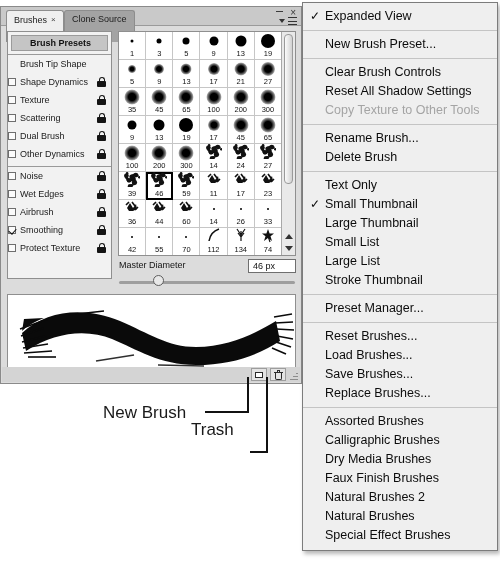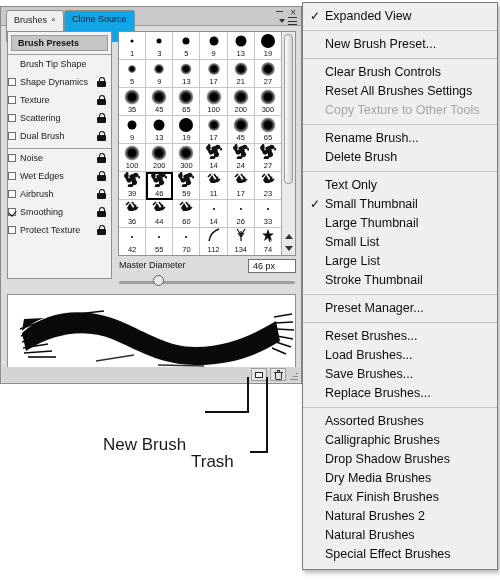--- a/index.html
+++ b/index.html
@@ -46,21 +46,21 @@
     border-radius: 3px 3px 0 0;
     font-size: 9px;
     color: #1c1c1c;
     padding: 2px 7px 0 7px;
     box-sizing: border-box;
     white-space: nowrap;
     line-height: 13px;
   }
   .tab.active { background: #efefef; }
   #tab-brushes { left: 5px; }
-  #tab-clone { left: 63px; background: #0ea5e9; }
+  #tab-clone { left: 63px; background: #a3a3a3; }
   .tab-close {
     display: inline-block;
     margin-left: 4px;
     font-size: 8px;
     color: #444;
     vertical-align: 1px;
   }
 
   
   .wincontrols {
@@ -107,21 +107,21 @@
     position: relative;
     margin: 3px 3px 0 3px;
     height: 16px;
     background: #c5c5c5;
     border: 1px solid #9b9b9b;
     box-sizing: border-box;
     font-size: 9px;
     font-weight: bold;
     color: #111;
     line-height: 14px;
-    padding-left: 6px;
+    padding-left: 18px;
   }
   .optsep {
     height: 1px; background: #9a9a9a; margin: 3px 0 0 0;
   }
   .optrow {
     position: relative;
     height: 18px;
     font-size: 9px;
     color: #1a1a1a;
     line-height: 18px;
@@ -353,21 +353,20 @@
   #grip i:nth-child(3){ right:0; bottom:6px; width:2px; }
 
   
   #callouts { position: absolute; left:0; top:0; width:500px; height:580px; pointer-events:none; }
   .callout-label {
     position: absolute;
     font-family: "Liberation Sans", sans-serif;
     font-size: 17px;
     color: #1a1a1a;
     white-space: nowrap;
-    margin-top: 32px;
   }
   #label-newbrush { left: 103px; top: 403px; }
   #label-trash { left: 191px; top: 420px; }
 
   
   #menu {
     position: absolute;
     left: 302px; top: 2px;
     width: 196px;
     background: #efefef;
@@ -439,20 +438,24 @@
           </span></div>
         <div class="optrow"><span class="cb"></span><span>Texture</span><span class="lock">
             <span class="shackle"></span>
             <span class="body"></span>
           </span></div>
         <div class="optrow"><span class="cb"></span><span>Scattering</span><span class="lock">
             <span class="shackle"></span>
             <span class="body"></span>
           </span></div>
         <div class="optrow"><span class="cb"></span><span>Dual Brush</span><span class="lock">
+            <span class="shackle"></span>
+            <span class="body"></span>
+          </span></div>
+        <div class="optrow"><span class="cb"></span><span>Other Dynamics</span><span class="lock">
             <span class="shackle"></span>
             <span class="body"></span>
           </span></div>
       </div>
     <div class="optsep"></div>
     <div id="optgroup2">
         <div class="optrow"><span class="cb"></span><span>Noise</span><span class="lock">
             <span class="shackle"></span>
             <span class="body"></span>
           </span></div>
@@ -923,21 +926,21 @@
   <div class="callout-label" id="label-newbrush">New Brush</div>
   <div class="callout-label" id="label-trash">Trash</div>
 </div>
 
 <div id="menu">
     <div class="mi"><span class="chk">✓</span><span>Expanded View</span></div>
     <div class="msep"></div>
     <div class="mi"><span>New Brush Preset...</span></div>
     <div class="msep"></div>
     <div class="mi"><span>Clear Brush Controls</span></div>
-    <div class="mi"><span>Reset All Brushes Settings</span></div>
+    <div class="mi"><span>Reset All Shadow Settings</span></div>
     <div class="mi disabled"><span>Copy Texture to Other Tools</span></div>
     <div class="msep"></div>
     <div class="mi"><span>Rename Brush...</span></div>
     <div class="mi"><span>Delete Brush</span></div>
     <div class="msep"></div>
     <div class="mi"><span>Text Only</span></div>
     <div class="mi"><span class="chk">✓</span><span>Small Thumbnail</span></div>
     <div class="mi"><span>Large Thumbnail</span></div>
     <div class="mi"><span>Small List</span></div>
     <div class="mi"><span>Large List</span></div>
@@ -945,19 +948,18 @@
     <div class="msep"></div>
     <div class="mi"><span>Preset Manager...</span></div>
     <div class="msep"></div>
     <div class="mi"><span>Reset Brushes...</span></div>
     <div class="mi"><span>Load Brushes...</span></div>
     <div class="mi"><span>Save Brushes...</span></div>
     <div class="mi"><span>Replace Brushes...</span></div>
     <div class="msep"></div>
     <div class="mi"><span>Assorted Brushes</span></div>
     <div class="mi"><span>Calligraphic Brushes</span></div>
-    <div class="mi"><span>Drop Shadow Brushes</span></div>
     <div class="mi"><span>Dry Media Brushes</span></div>
     <div class="mi"><span>Faux Finish Brushes</span></div>
     <div class="mi"><span>Natural Brushes 2</span></div>
     <div class="mi"><span>Natural Brushes</span></div>
     <div class="mi"><span>Special Effect Brushes</span></div>
   </div>
 
 </body></html>

